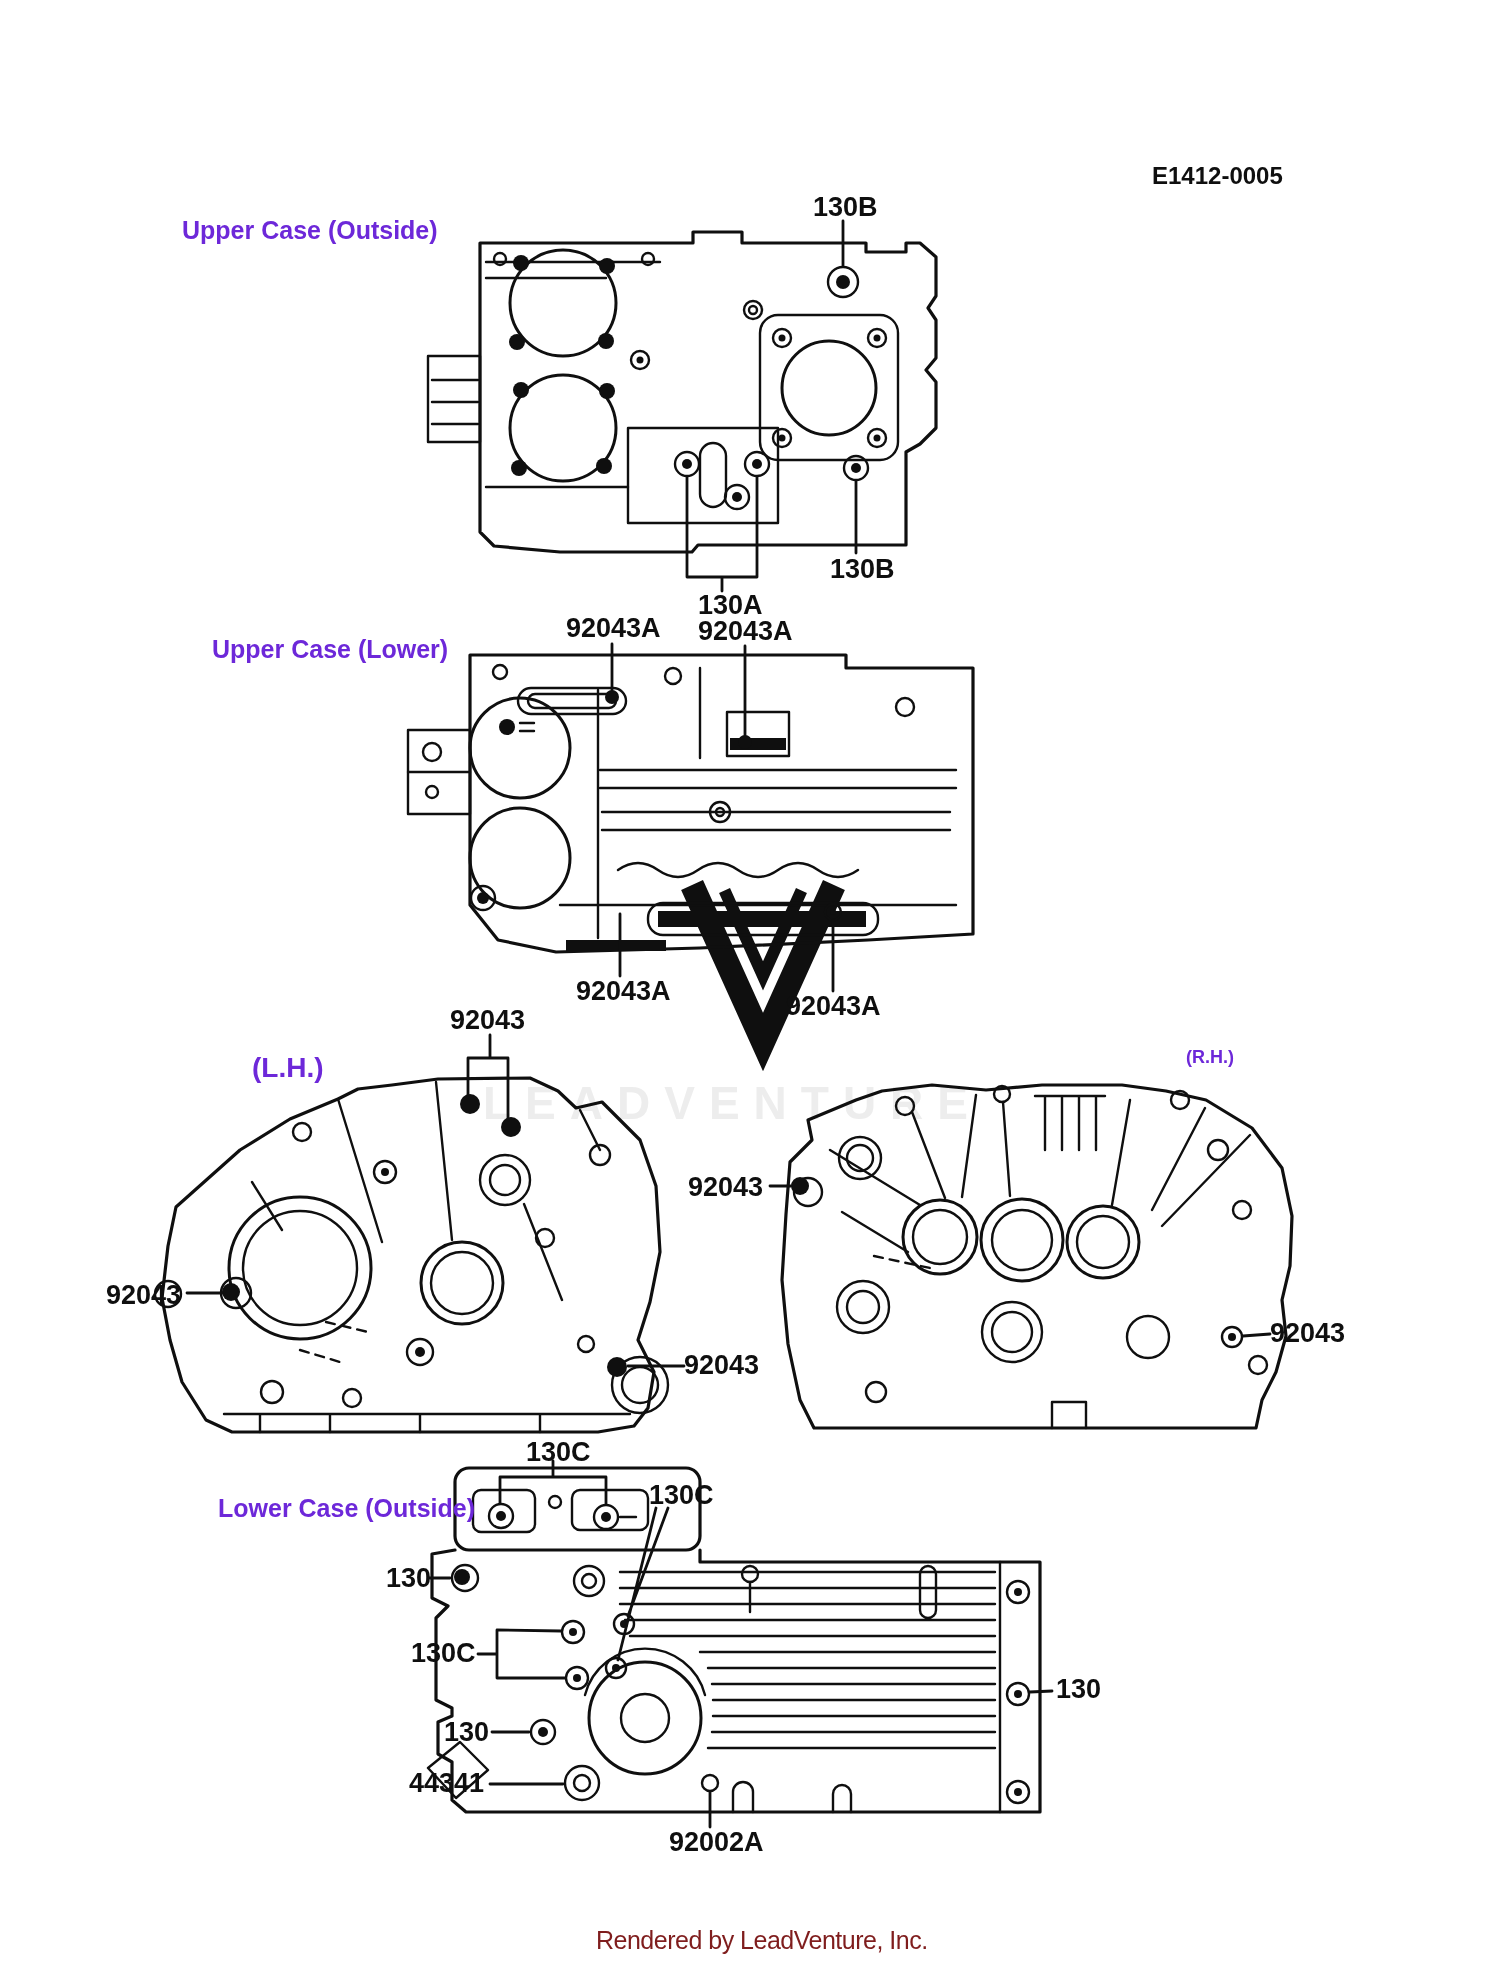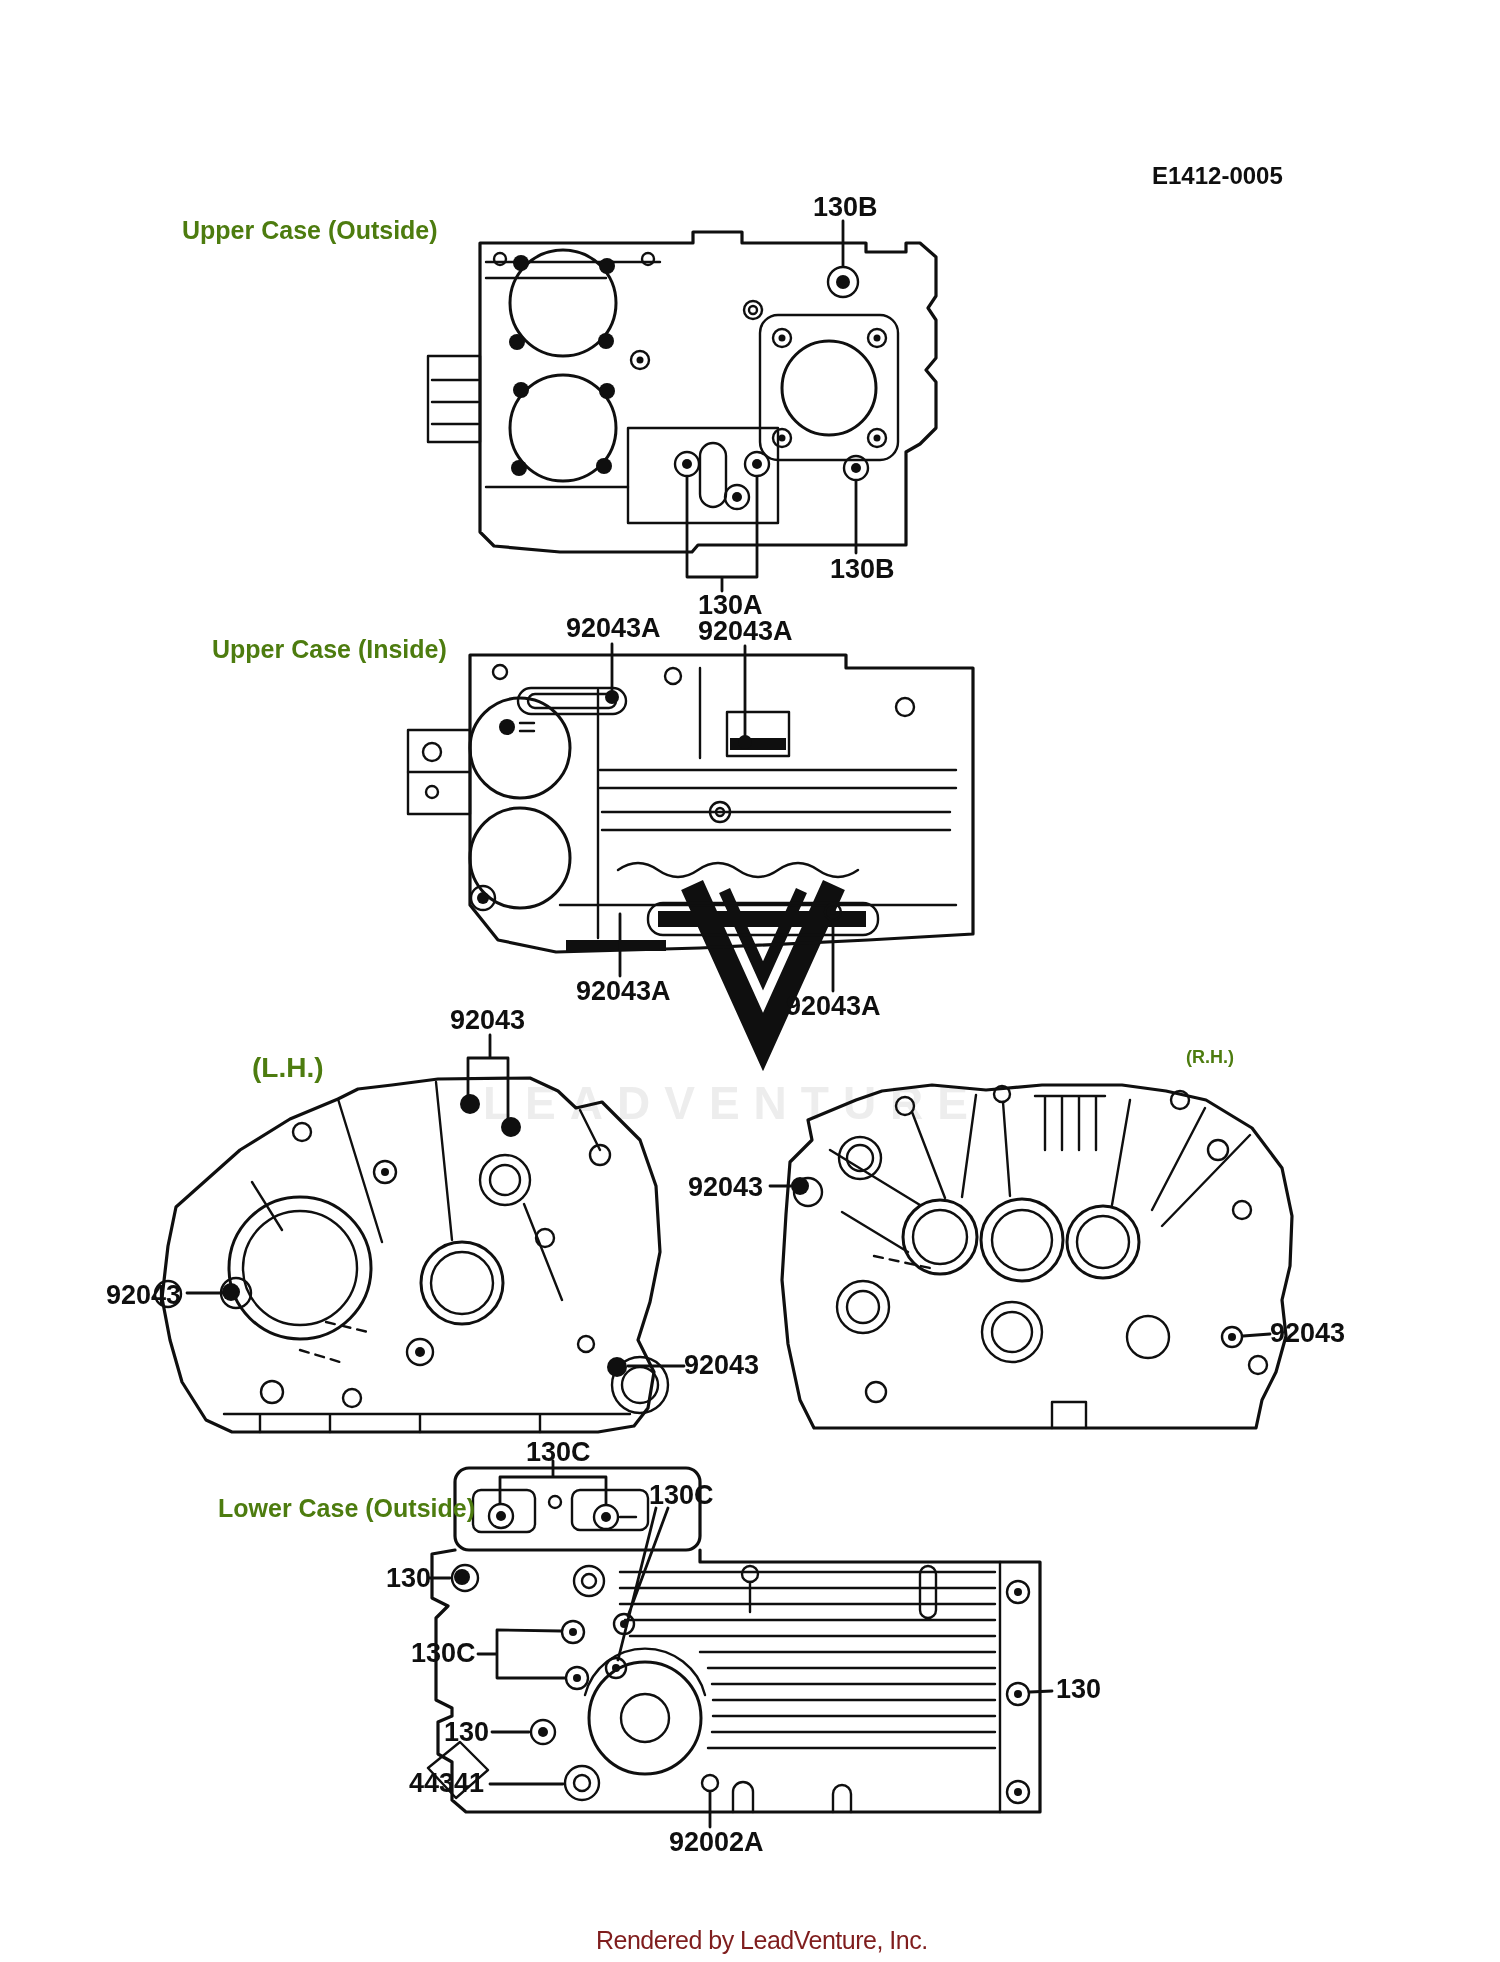--- a/index.html
+++ b/index.html
@@ -7,21 +7,21 @@
         font-family:"Liberation Sans",sans-serif;color:#0f0f0f;}
   .wm-text{position:absolute;left:483px;top:1076px;z-index:0;
            font-family:"Liberation Sans",sans-serif;font-weight:bold;font-size:46px;
            letter-spacing:14px;color:#ededed;white-space:nowrap;}
   svg.canvas{position:absolute;left:0;top:0;z-index:1;pointer-events:none;}
   .d path,.d rect,.d circle,.d line,.d ellipse{fill:none;stroke:#0f0f0f;}
   .d .f{fill:#0f0f0f;stroke:none;}
   .d .dash{stroke-dasharray:9 7;}
   .lbl{position:absolute;z-index:2;font-weight:bold;font-size:27px;line-height:1.05;
        white-space:nowrap;color:#0f0f0f;}
-  .ttl{position:absolute;z-index:2;font-weight:bold;font-size:25px;white-space:nowrap;color:#4d7c0f;}
+  .ttl{position:absolute;z-index:2;font-weight:bold;font-size:25px;white-space:nowrap;color:#6d28d9;}
   .code{position:absolute;z-index:2;font-weight:bold;font-size:24px;white-space:nowrap;color:#0f0f0f;}
   .footer{position:absolute;z-index:2;font-weight:normal;font-size:25px;letter-spacing:-0.5px;
           white-space:nowrap;color:#7f1d1d;}
 </style>
 </head>
 <body>
 
 <div class="page">
 
   <div class="wm-text">LEADVENTURE</div>
@@ -248,21 +248,21 @@
       <path d="M492,1732 L529,1732"></path>
       <path d="M490,1784 L563,1784"></path>
       <path d="M710,1792 L710,1827"></path>
       <path d="M1052,1691 L1030,1692"></path>
     </g>
   </svg>
 
   <div class="code" style="left:1152px;top:162px;text-align:right;">E1412-0005</div>
 
   <div class="ttl" style="left:182px;top:216px;">Upper Case (Outside)</div>
-  <div class="ttl" style="left:212px;top:635px;">Upper Case (Inside)</div>
+  <div class="ttl" style="left:212px;top:635px;">Upper Case (Lower)</div>
   <div class="ttl" style="left:252px;top:1052px;font-size:28px;">(L.H.)</div>
   <div class="ttl" style="left:1186px;top:1047px;font-size:18px;">(R.H.)</div>
   <div class="ttl" style="left:218px;top:1494px;">Lower Case (Outside)</div>
 
   <div class="lbl" style="left:813px;top:193px;">130B</div>
   <div class="lbl" style="left:698px;top:591px;">130A</div>
   <div class="lbl" style="left:830px;top:555px;">130B</div>
 
   <div class="lbl" style="left:566px;top:614px;">92043A</div>
   <div class="lbl" style="left:698px;top:617px;">92043A</div>

